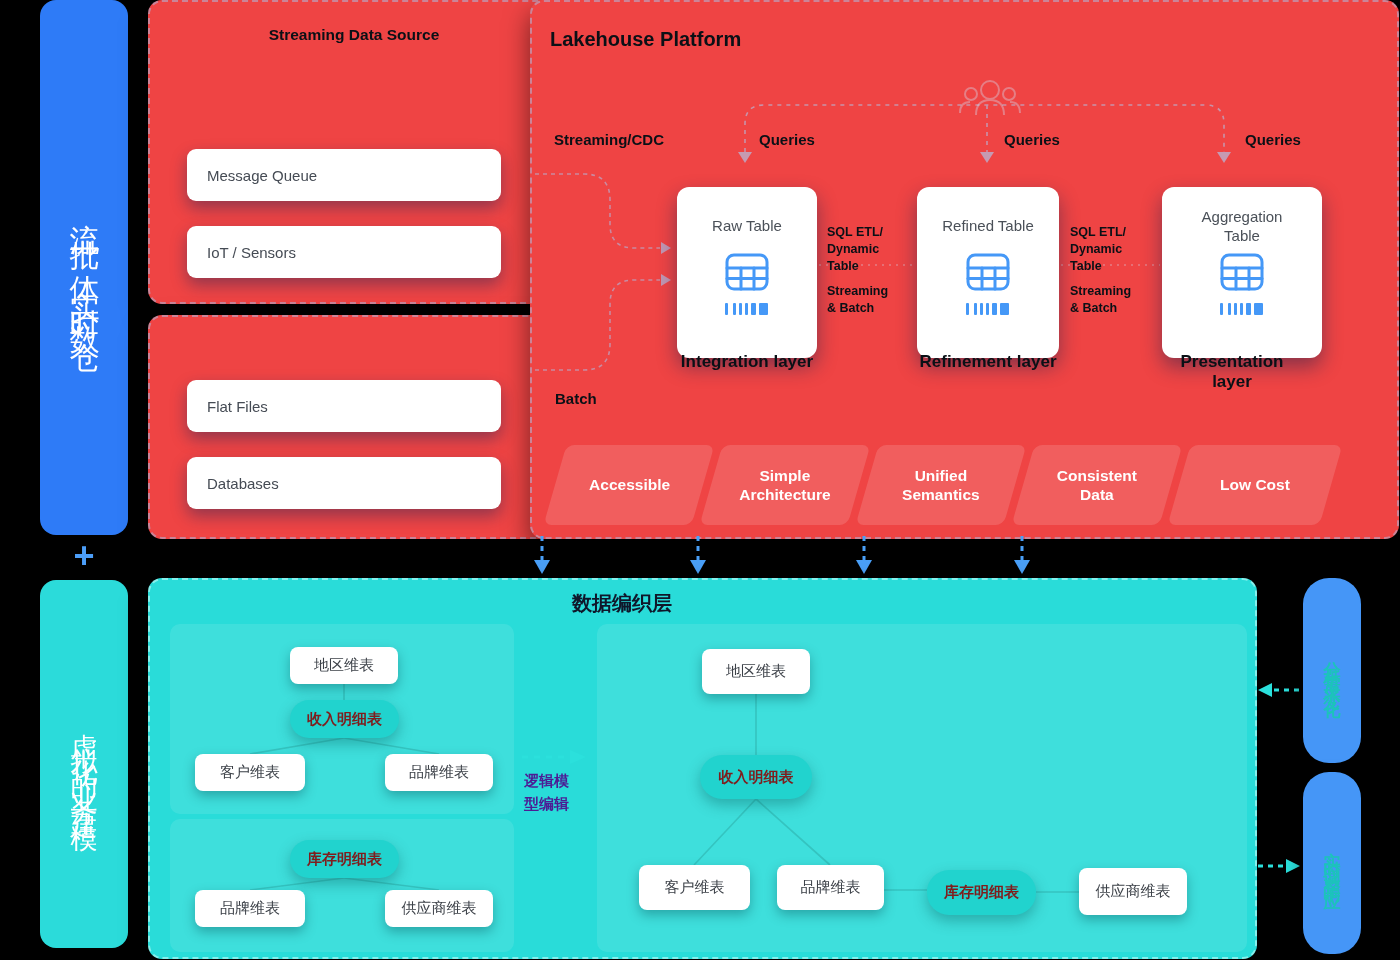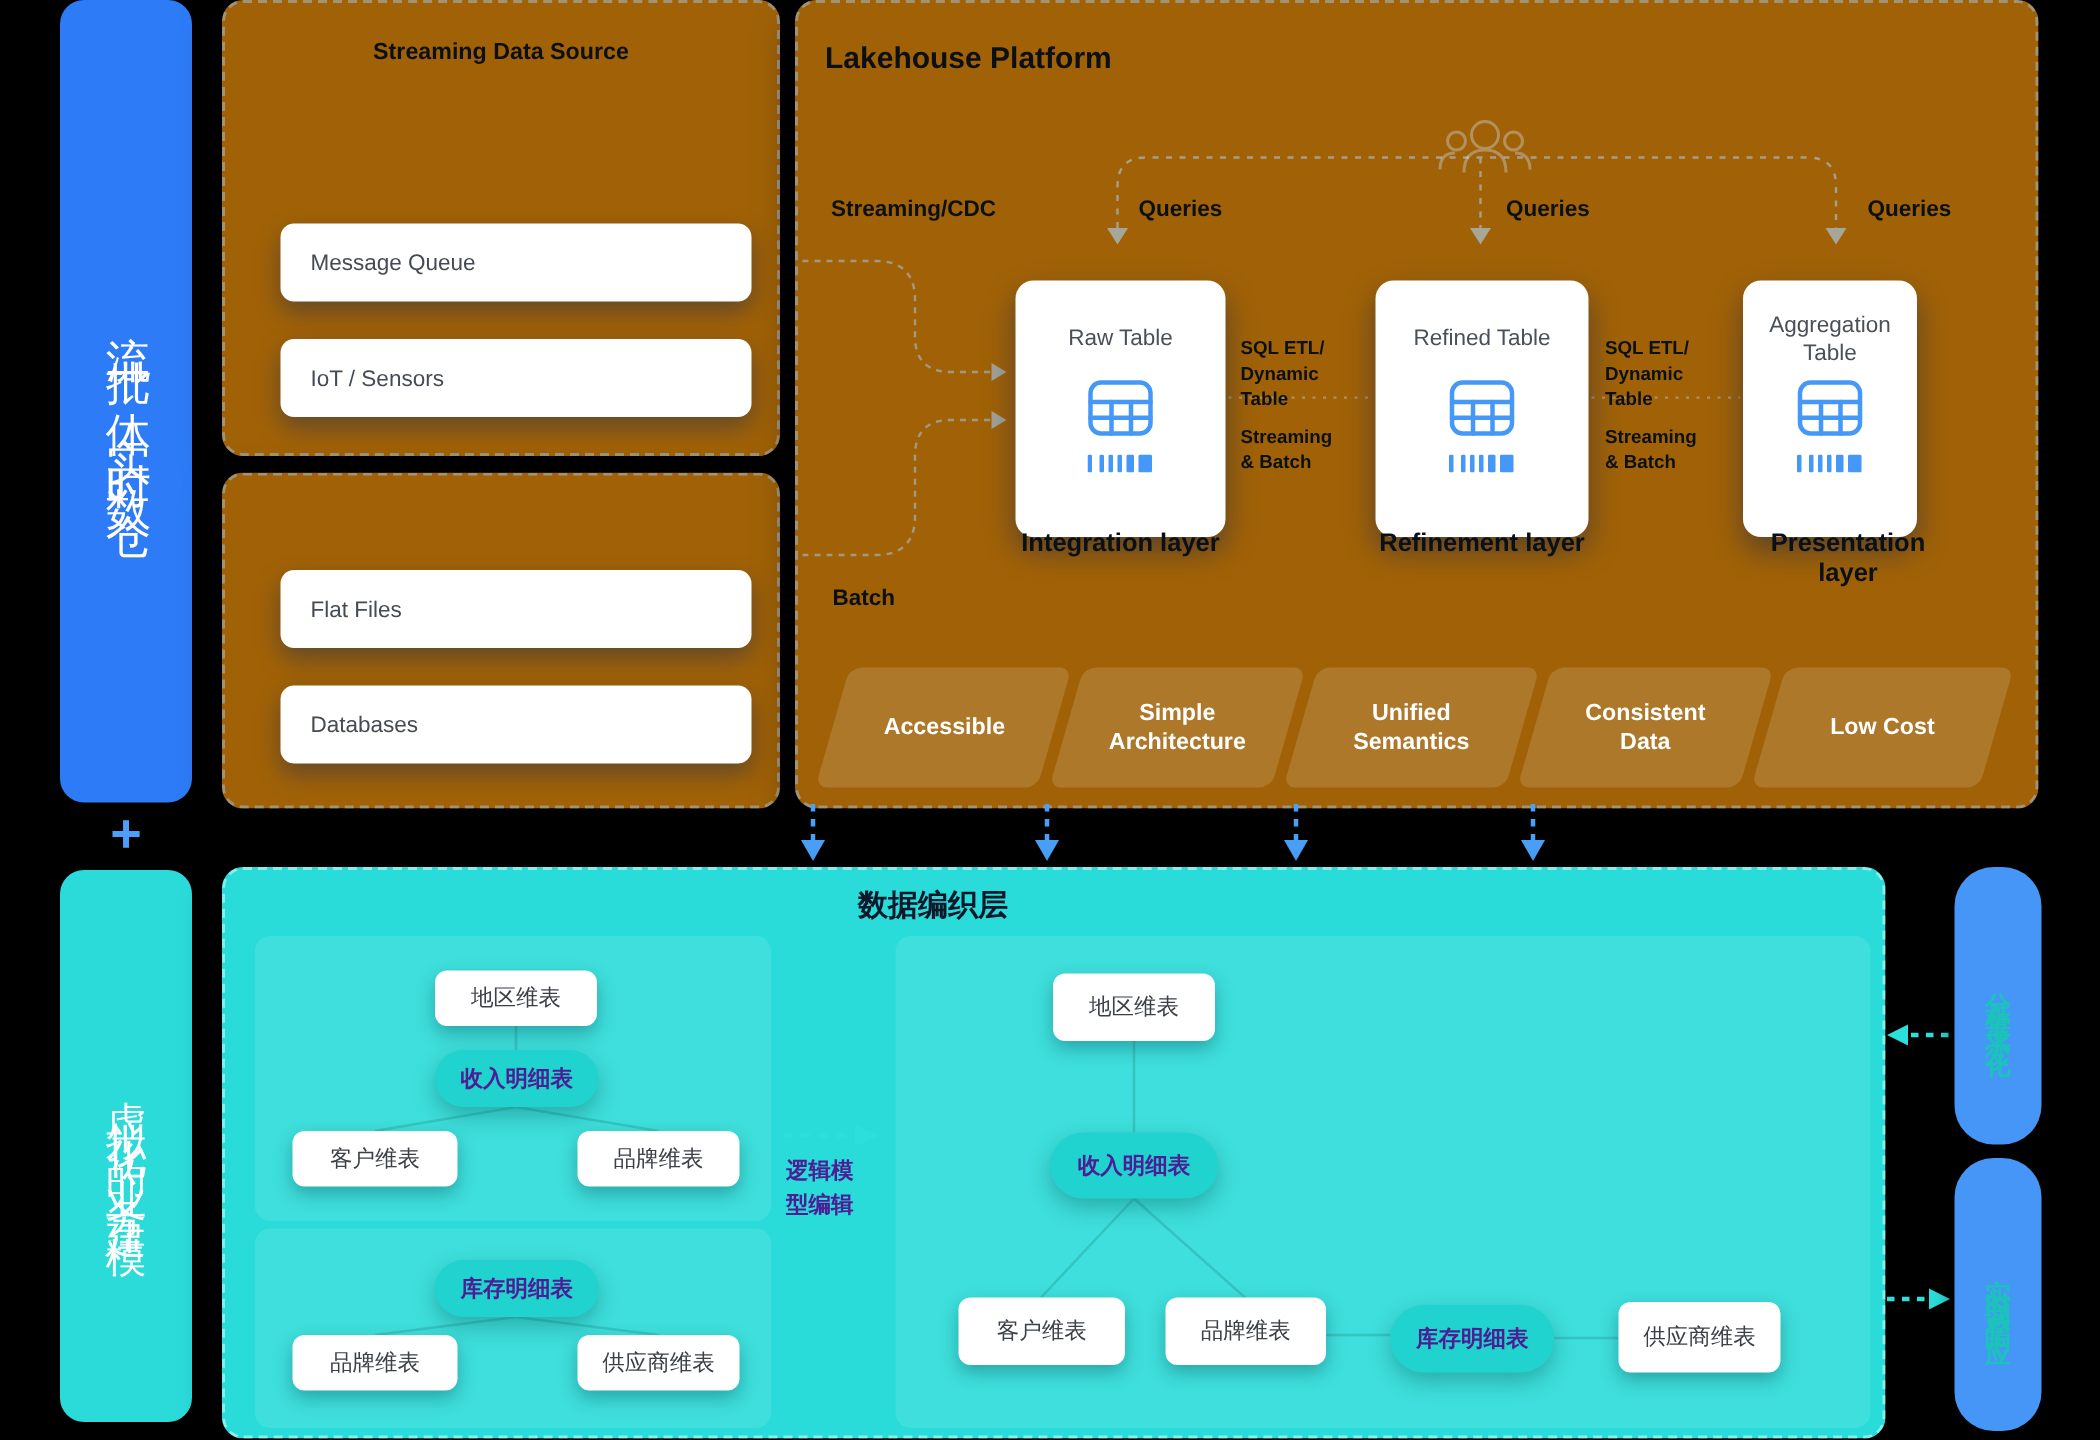--- a/index.html
+++ b/index.html
@@ -6,22 +6,22 @@
   body{font-family:"Liberation Sans","DejaVu Sans",sans-serif;}
   .stage{position:relative;width:1400px;height:960px;background:#000;overflow:hidden;}
   .abs{position:absolute;}
 
   
   .rail{border-radius:16px;display:flex;align-items:center;justify-content:center;
         box-shadow:0 10px 24px rgba(0,0,0,.55);}
   .rail-text{writing-mode:vertical-rl;color:#fff;font-weight:500;}
 
   
-  .panel-blue{background:#a16207;border:2px dashed rgba(160,210,255,.45);border-radius:14px;
-              box-shadow:0 12px 26px rgba(0,0,0,.5);}
+  .panel-blue{background:#ef4444;border:2px dashed rgba(160,210,255,.45);border-radius:14px;
+              box-shadow:0 12px 26px rgba(0,0,0,.5);padding-left:40px;}
   .panel-teal{background:#29dcd9;border:2px dashed rgba(210,255,252,.55);border-radius:14px;
               box-shadow:0 12px 26px rgba(0,0,0,.5);}
   .subpanel{background:rgba(255,255,255,.10);border-radius:10px;}
 
   .hdr{font-weight:700;color:#0a1016;}
   .card{background:#fff;border-radius:9px;box-shadow:0 7px 16px rgba(8,35,90,.40);
         display:flex;align-items:center;color:#454b54;font-size:15px;}
   .card-pad{padding-left:20px;}
 
   .tcard{background:#fff;border-radius:12px;box-shadow:0 9px 20px rgba(8,30,80,.45);
@@ -33,21 +33,21 @@
   .etl{font-weight:700;color:#0a1016;font-size:12.5px;line-height:1.35;}
 
   .chip{background:rgba(255,255,255,.14);border-radius:8px;transform:skewX(-16deg);
         display:flex;align-items:center;justify-content:center;}
   .chip-text{transform:skewX(16deg);color:#fff;font-weight:700;font-size:15.5px;
              text-align:center;line-height:1.25;}
 
   .node{background:#fff;border-radius:8px;box-shadow:0 5px 12px rgba(0,60,70,.35);
         display:flex;align-items:center;justify-content:center;color:#3c4148;font-size:15px;}
   .pill{background:#21d3ce;border-radius:19px;box-shadow:0 6px 14px rgba(0,80,80,.35);
-        display:flex;align-items:center;justify-content:center;color:#4c1d95;font-size:15px;font-weight:700;}
+        display:flex;align-items:center;justify-content:center;color:#7f1d1d;font-size:15px;font-weight:700;}
 
   .side-pill{background:#4596f7;border-radius:26px;display:flex;align-items:center;justify-content:center;
              box-shadow:0 8px 18px rgba(0,0,0,.5);}
   .side-pill-text{writing-mode:vertical-rl;color:#1cc3bb;font-weight:700;font-size:17px;letter-spacing:8px;}
 
   .fabric-title{font-weight:700;font-size:20px;color:#0f172a;}
   .edit-label{font-weight:700;font-size:15px;color:#4c1d95;line-height:1.5;width:54px;}
 </style>
 </head>
 <body>
@@ -161,21 +161,21 @@
           <rect x="0" width="3" height="12" rx="1"></rect>
             <rect x="8" width="3" height="12" rx="1"></rect>
           <rect x="14" width="3" height="12" rx="1"></rect>
             <rect x="20" width="3" height="12" rx="1"></rect>
           <rect x="26" width="5" height="12" rx="1"></rect>
             <rect x="34" width="9" height="12" rx="1"></rect>
         </g>
       </svg>
     </div>
 
-    <div class="abs tcard" style="left:630px;top:185px;width:116px;height:155px;">
+    <div class="abs tcard" style="left:630px;top:185px;width:160px;height:155px;">
       <div class="tcard-title">Aggregation Table</div>
       <svg width="46" height="46" viewBox="0 0 46 46">
         <g stroke="#4598f7" stroke-width="3" fill="none" stroke-linecap="round">
           <rect x="3" y="6" width="40" height="34" rx="7"></rect>
           <path d="M3 19 H43"></path>
             <path d="M17 19 V40"></path>
             <path d="M30 19 V40"></path>
             <path d="M3 29.5 H43"></path>
         </g>
       </svg>

